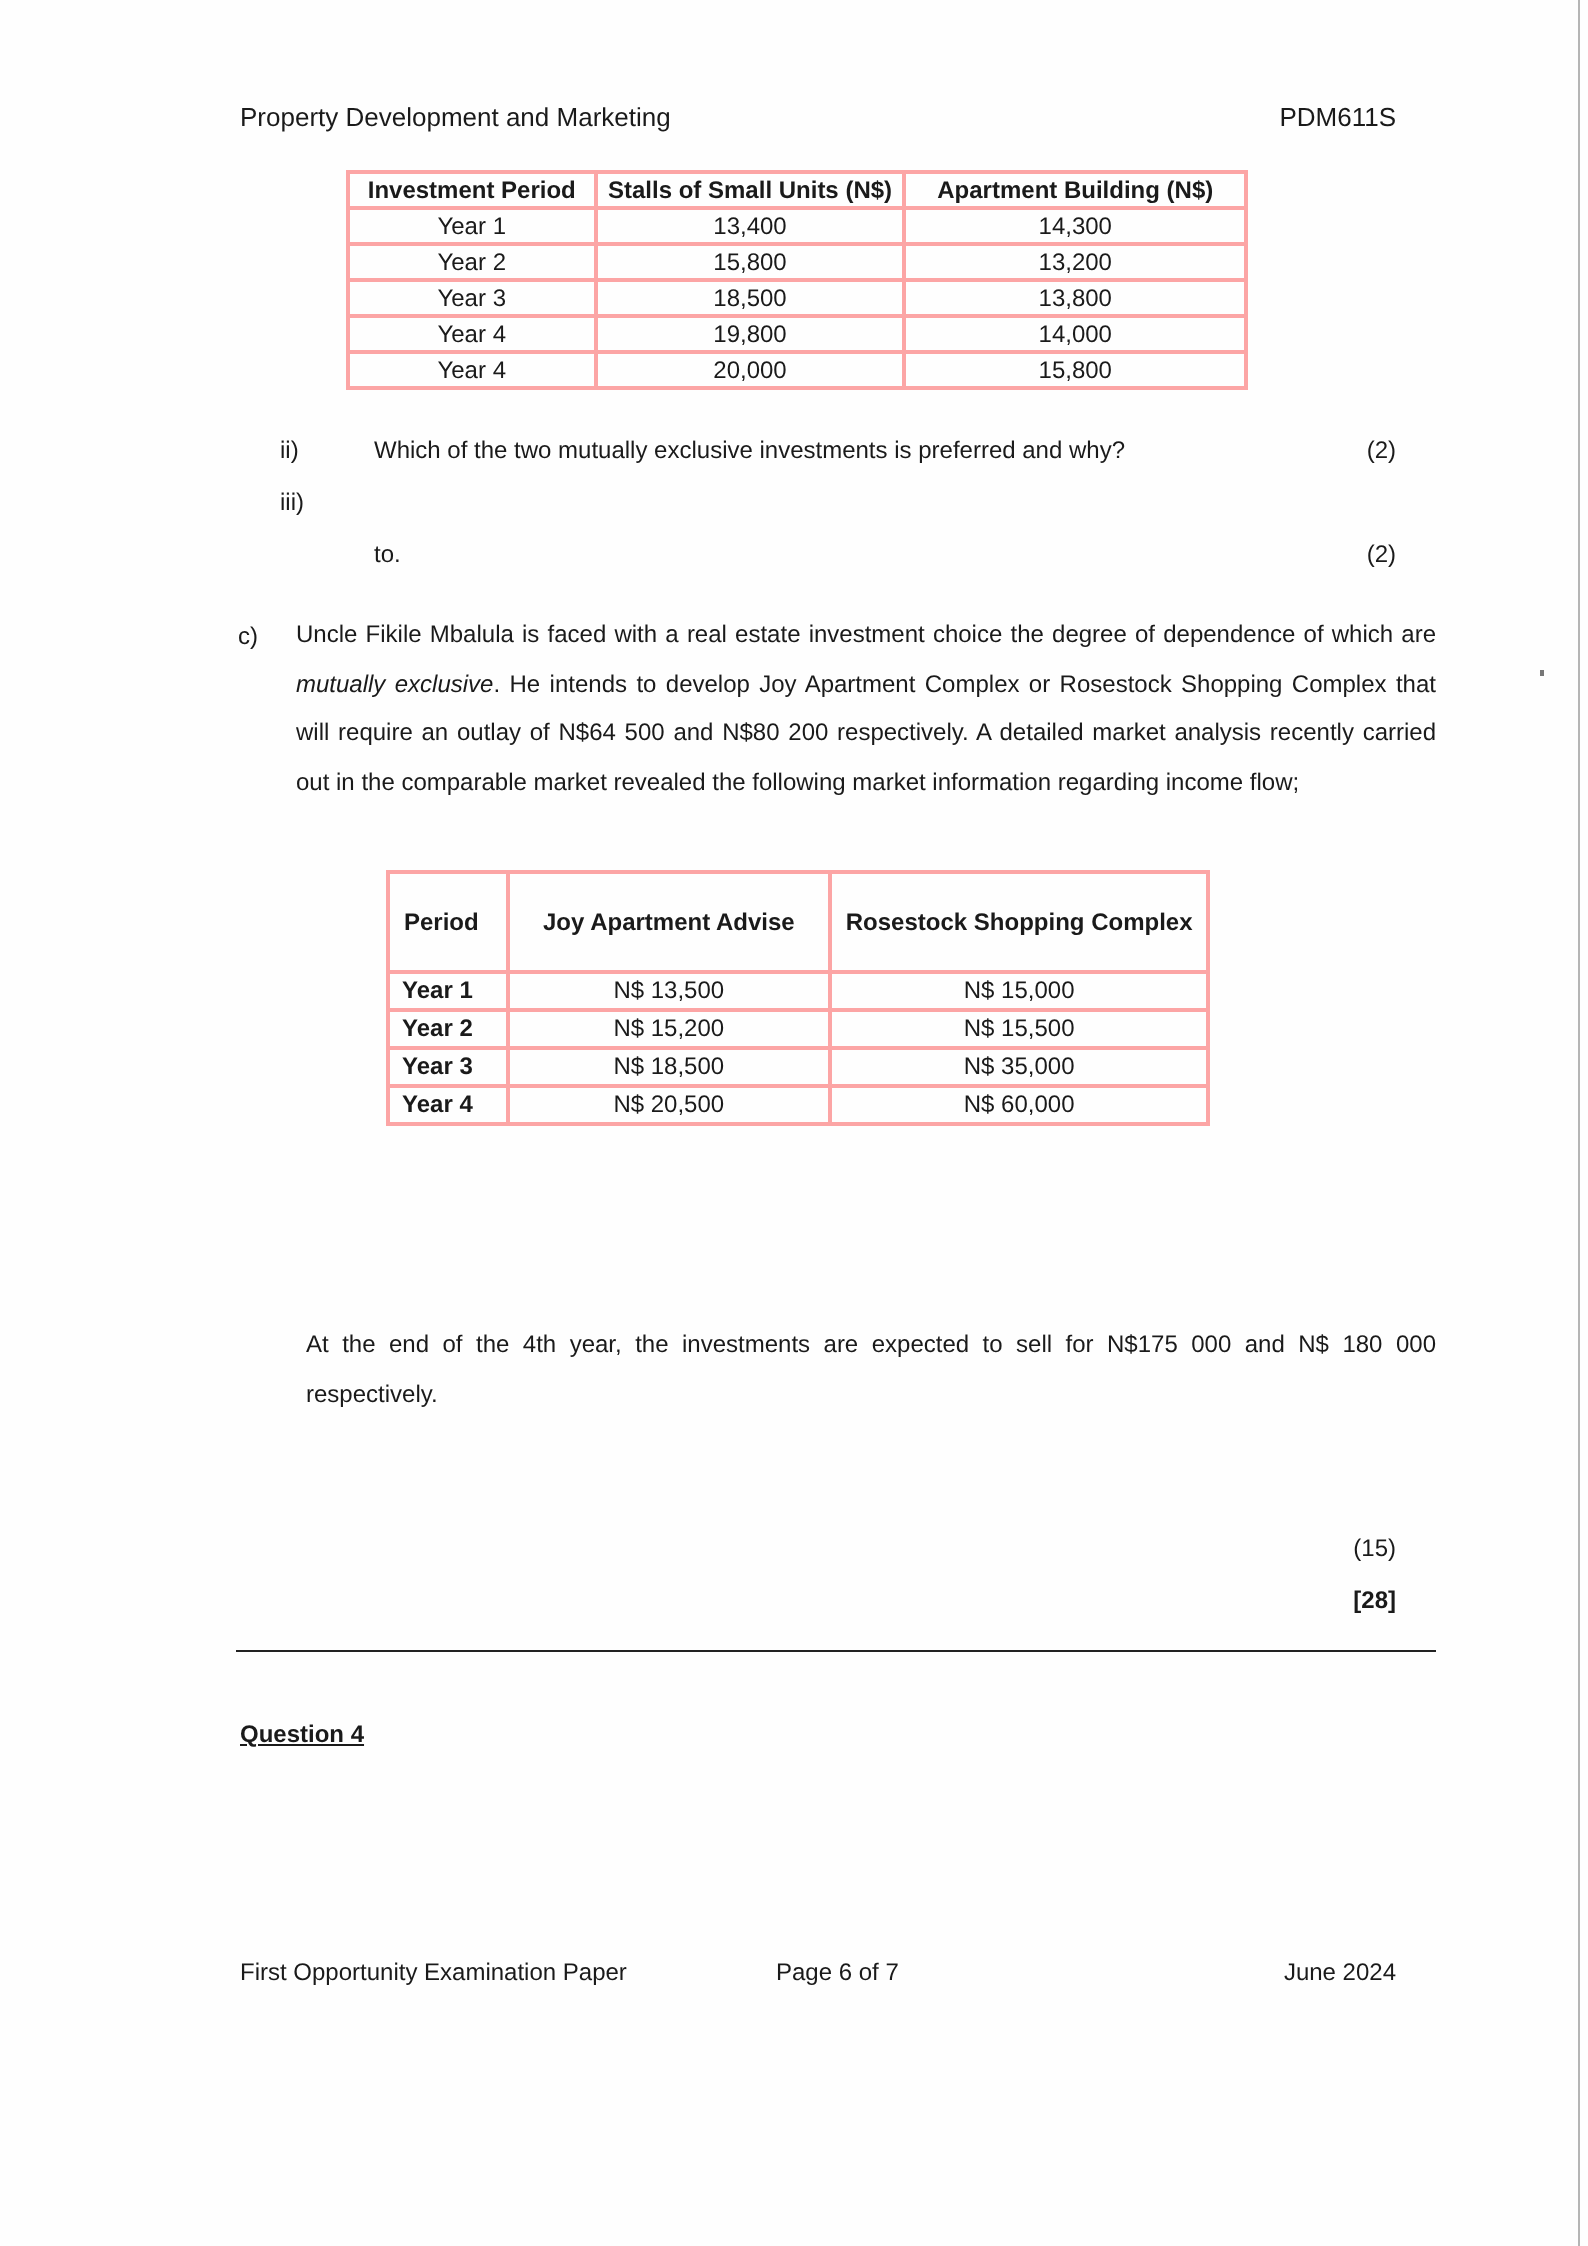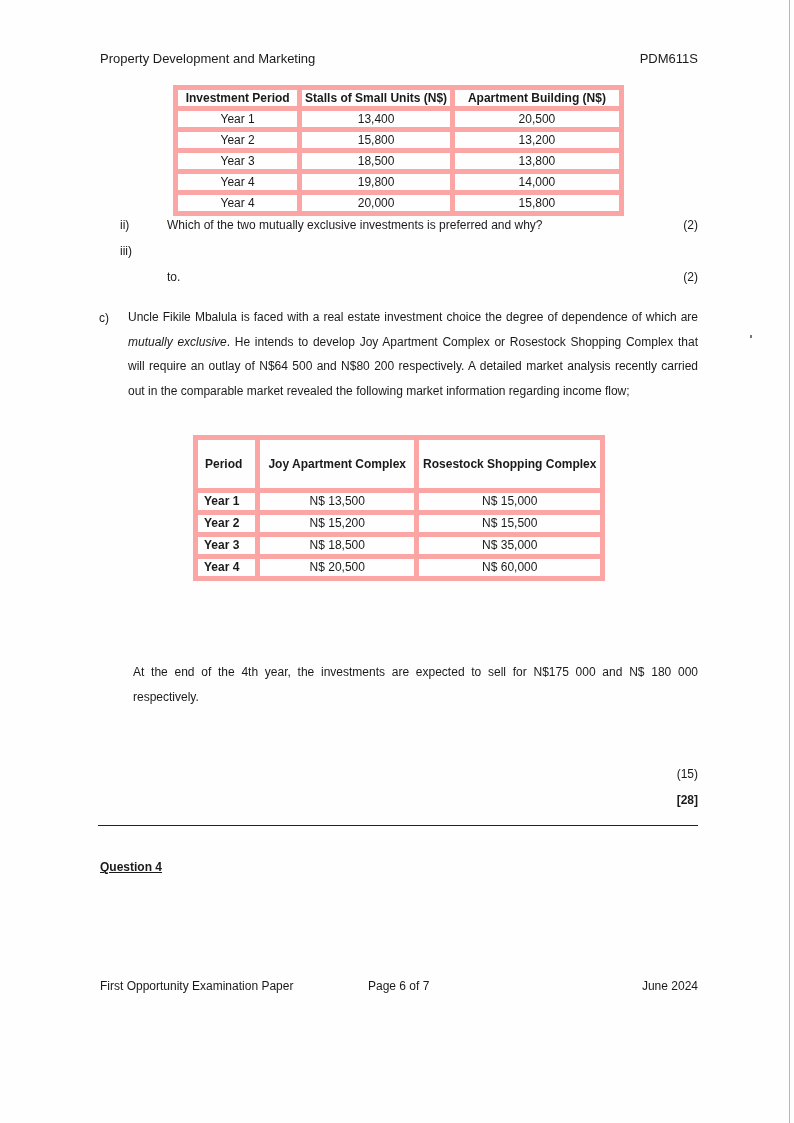--- a/index.html
+++ b/index.html
@@ -1,25 +1,25 @@
 <!DOCTYPE html>
 <html><head>
 <meta charset="utf-8">
 <style>
   html, body { margin:0; padding:0; background:#ffffff; }
   body { width:794px; height:1123px; position:relative; overflow:hidden;
          font-family:"Liberation Sans", sans-serif; color:#1a1a1a; font-size:12px; }
   .page { position:absolute; left:0; top:0; width:794px; height:1123px; background:#fefefe; }
   .right-edge { position:absolute; left:789px; top:0; width:1px; height:1123px; background:#b5b5b5; }
-  .abs { position:absolute; }
+  .abs { position:absolute;margin-left:20px; }
   .hdr-left { left:100px; top:51px; font-size:13px; }
   .hdr-right { right:96px; top:51px; font-size:13px; }
 
   table { border-collapse:collapse; position:absolute; }
-  td, th { border:5px solid #fca5a5; padding:0; font-size:12px; }
+  td, th { border:2px solid #fca5a5; padding:0; font-size:12px; }
   .t1 { left:173px; top:85px; width:451px; }
   .t1 th { font-weight:bold; height:16px; line-height:16px; text-align:center; }
   .t1 td { height:16px; line-height:16px; text-align:center; }
   .t1 .c1 { width:123px; } .t1 .c2 { width:155px; } .t1 .c3 { width:171px; }
 
   .t2 { left:193px; top:435px; width:412px; }
   .t2 th { font-weight:bold; height:48px; text-align:left; padding-left:7px; }
   .t2 th.center { text-align:center; padding-left:0; }
   .t2 td { height:17px; line-height:17px; text-align:center; }
   .t2 td.period { font-weight:bold; text-align:left; padding-left:6px; }
@@ -50,21 +50,21 @@
   <table class="t1">
     <tbody>
         <tr>
       <th class="c1">Investment Period</th>
       <th class="c2">Stalls of Small Units (N$)</th>
       <th class="c3">Apartment Building (N$)</th>
     </tr>
     <tr>
       <td>Year 1</td>
       <td>13,400</td>
-      <td>20,500</td>
+      <td>14,300</td>
     </tr>
     <tr>
       <td>Year 2</td>
       <td>15,800</td>
       <td>13,200</td>
     </tr>
     <tr>
       <td>Year 3</td>
       <td>18,500</td>
       <td>13,800</td>
@@ -90,21 +90,21 @@
   <div class="abs" style="left:167px; top:270px;">to.</div>
   <div class="abs marks" style="top:270px;">(2)</div>
 
   <div class="abs qnum" style="left:99px; top:311px;">c)</div>
   <div class="abs para" style="top:305px;"><span>Uncle Fikile Mbalula is faced with a real estate investment choice the degree of dependence of which are </span><em>mutually exclusive</em><span>. He intends to develop Joy Apartment Complex or Rosestock Shopping Complex that will require an outlay of N$64 500 and N$80 200 respectively. A detailed market analysis recently carried out in the comparable market revealed the following market information regarding income flow;</span></div>
 
   <table class="t2">
     <tbody>
         <tr>
       <th class="c1">Period</th>
-      <th class="c2 center">Joy Apartment Complex</th>
+      <th class="c2 center">Joy Apartment Advise</th>
       <th class="c3 center">Rosestock Shopping Complex</th>
     </tr>
     <tr>
       <td class="period">Year 1</td>
       <td>N$ 13,500</td>
       <td>N$ 15,000</td>
     </tr>
     <tr>
       <td class="period">Year 2</td>
       <td>N$ 15,200</td>

